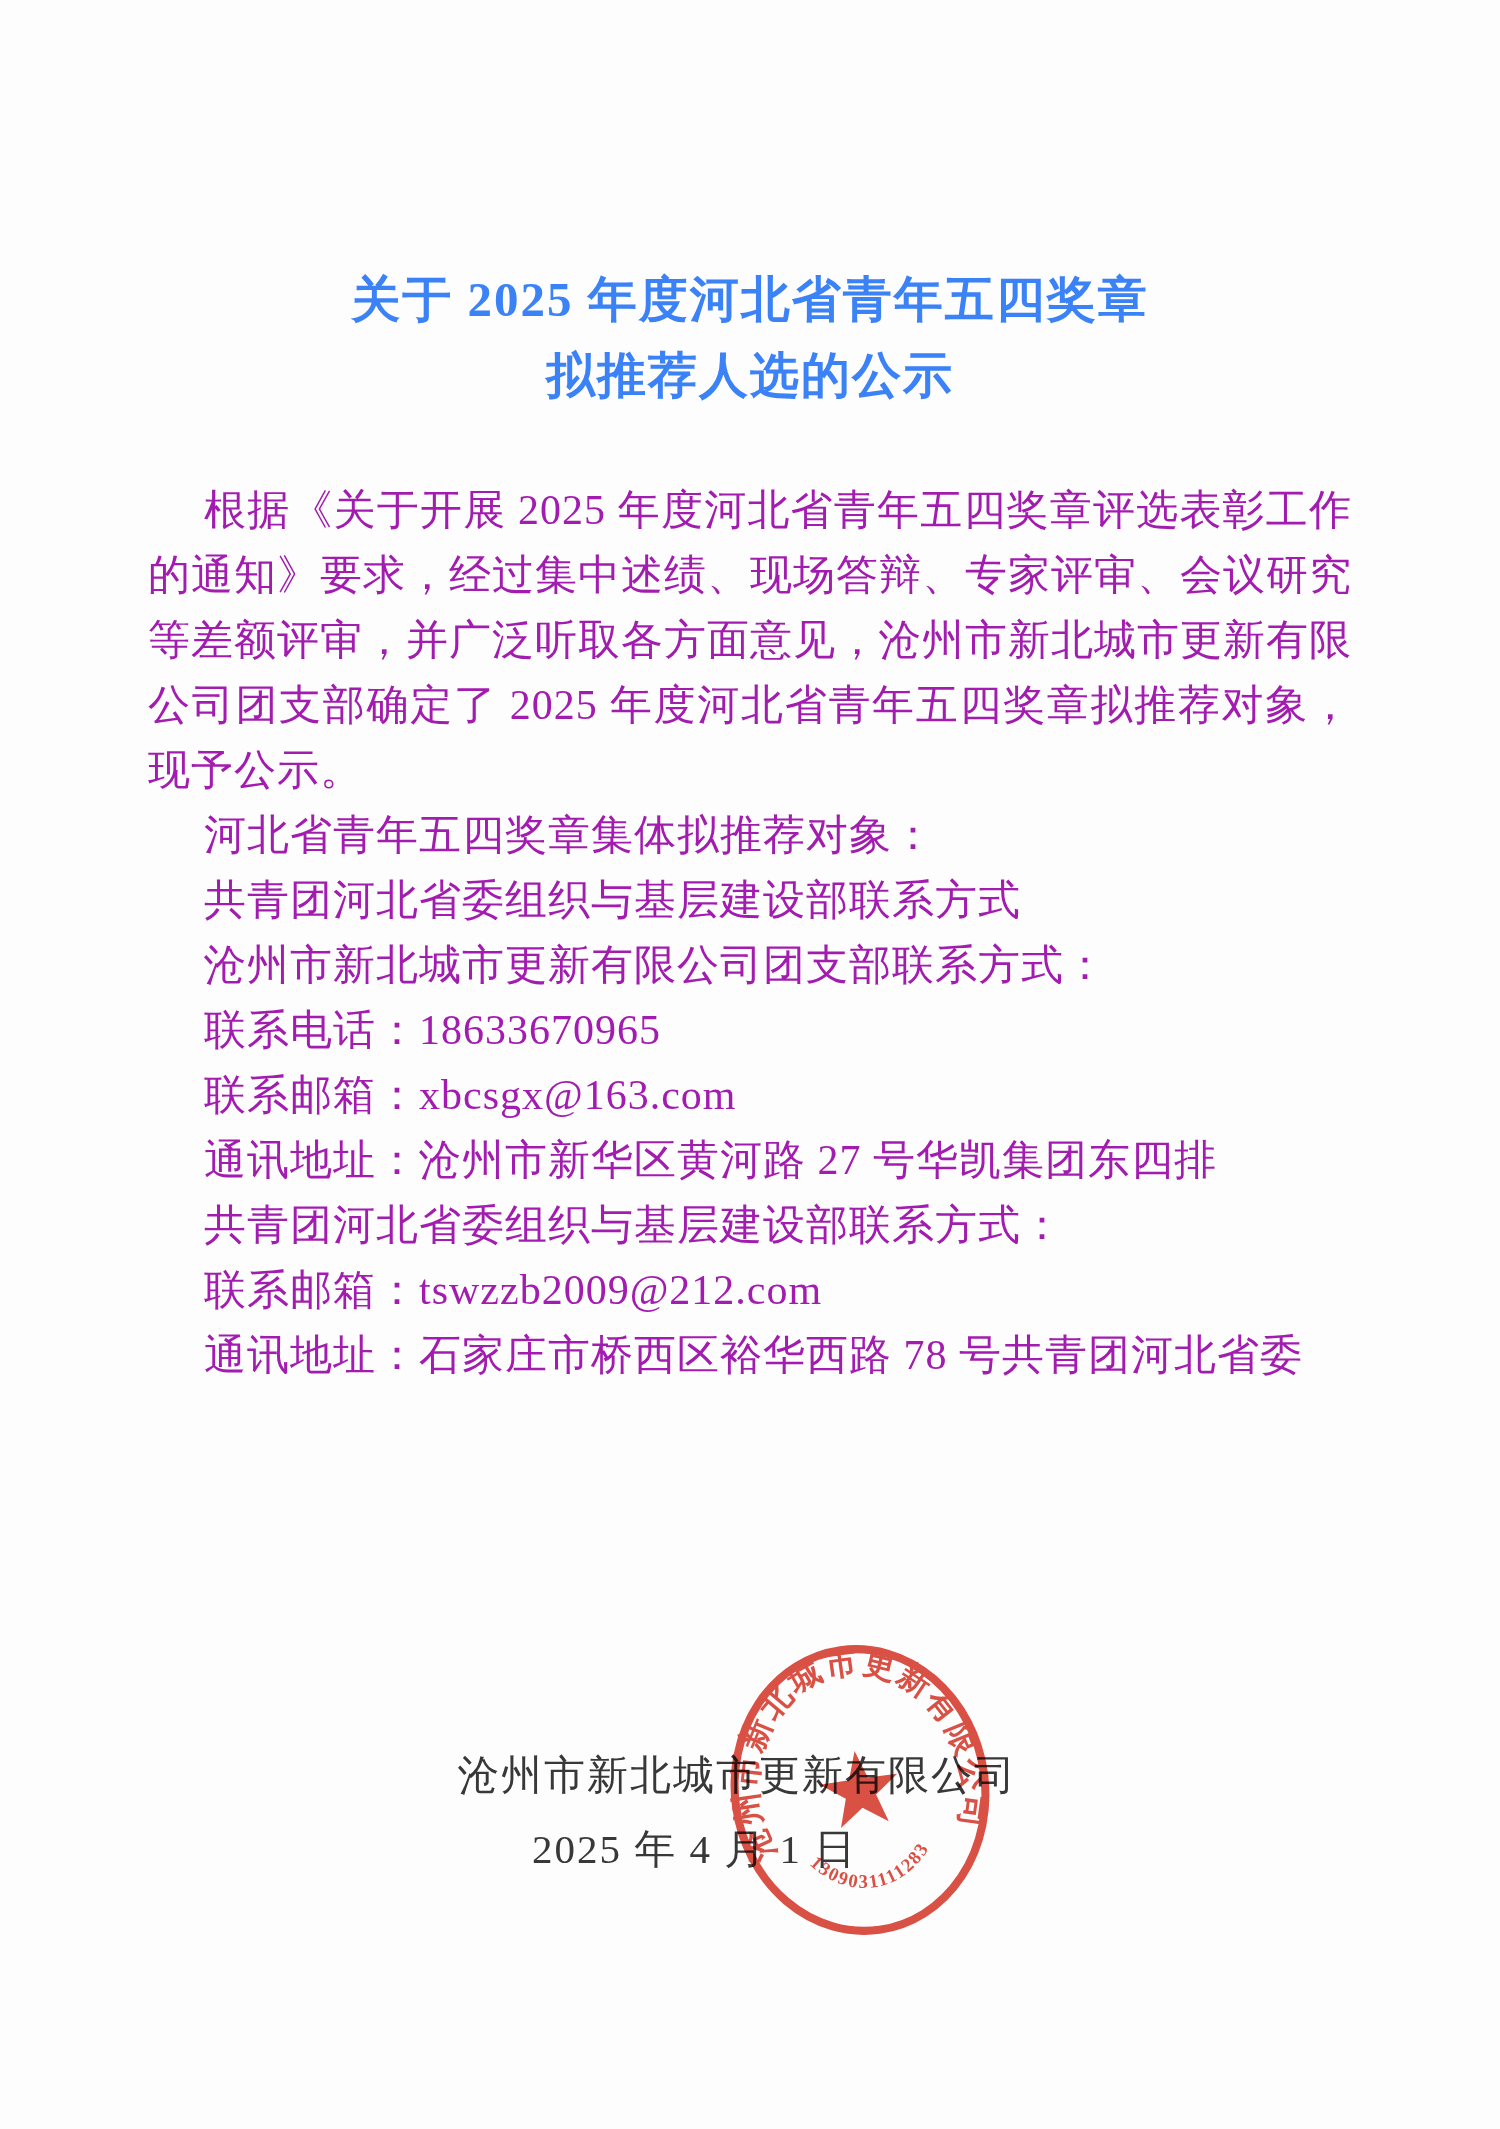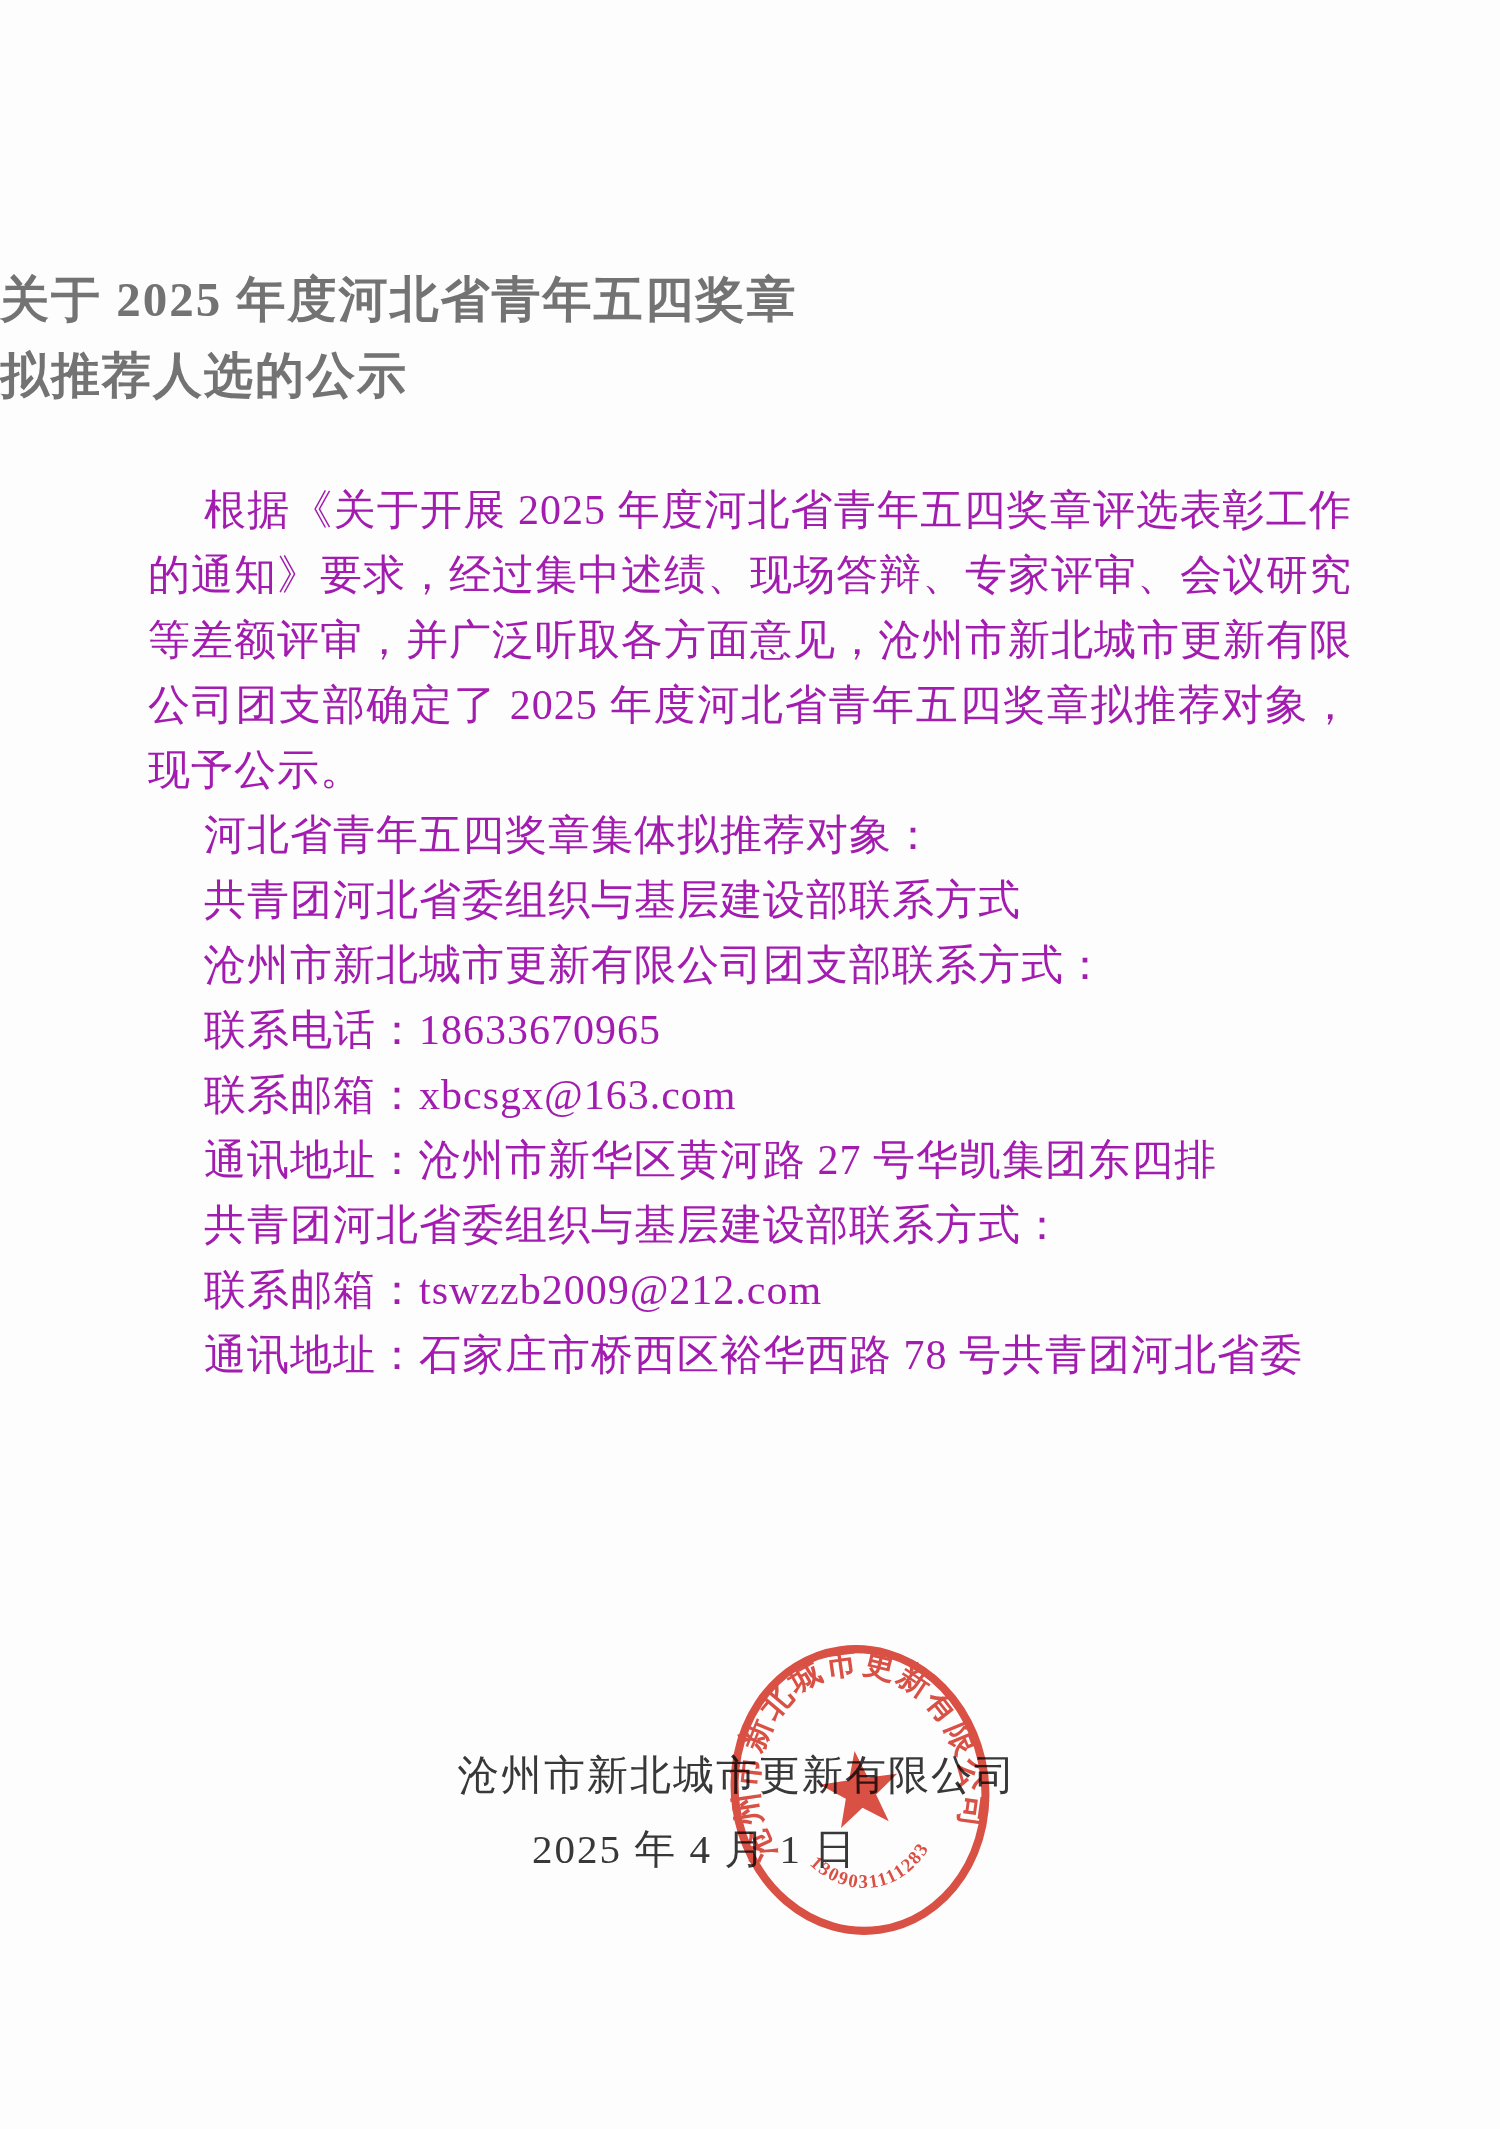--- a/index.html
+++ b/index.html
@@ -12,23 +12,23 @@
     position: relative;
     width: 1500px; height: 2129px;
     background: #fdfdfd;
     overflow: hidden;
     color: #303030;
   }
   .doc-title {
     position: absolute;
     left: 0; top: 262px;
     width: 1500px;
-    text-align: left;
+    text-align: center;
     font-weight: 700;
-    color: #737373;
+    color: #3b82f6;
     font-size: 49px;
     line-height: 76px;
     letter-spacing: 2px;
   }
   .doc-body {
     position: absolute;
     left: 148px; top: 478px;
     width: 1204px;
     font-size: 42px;
     line-height: 65px;

